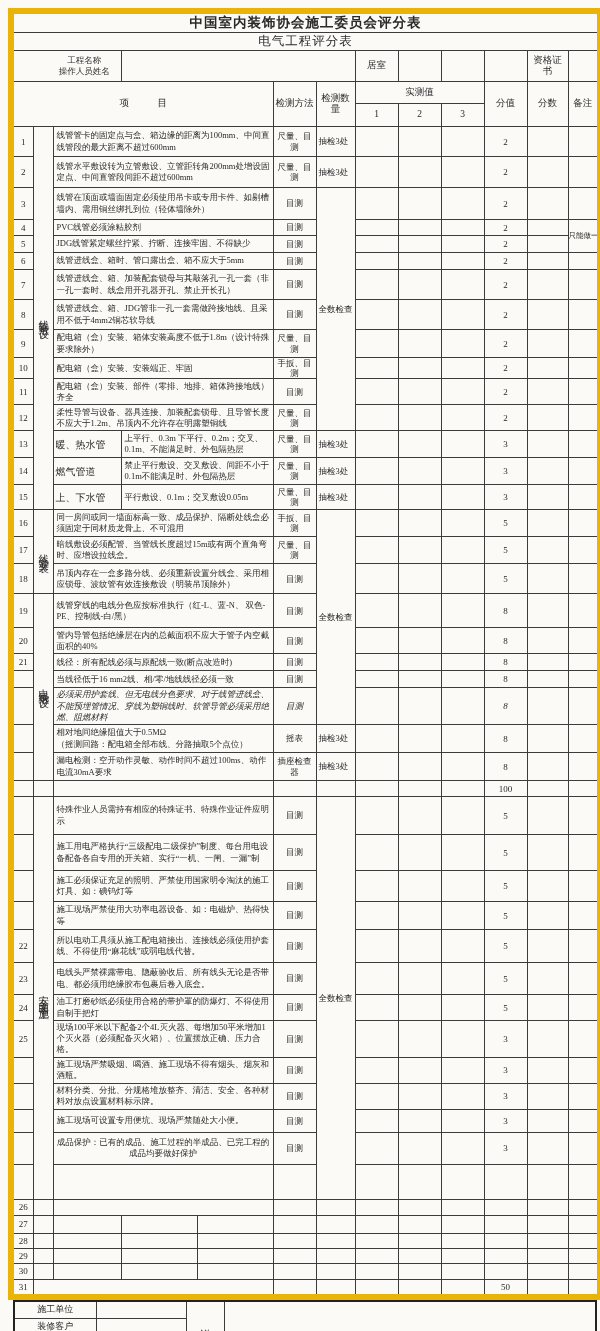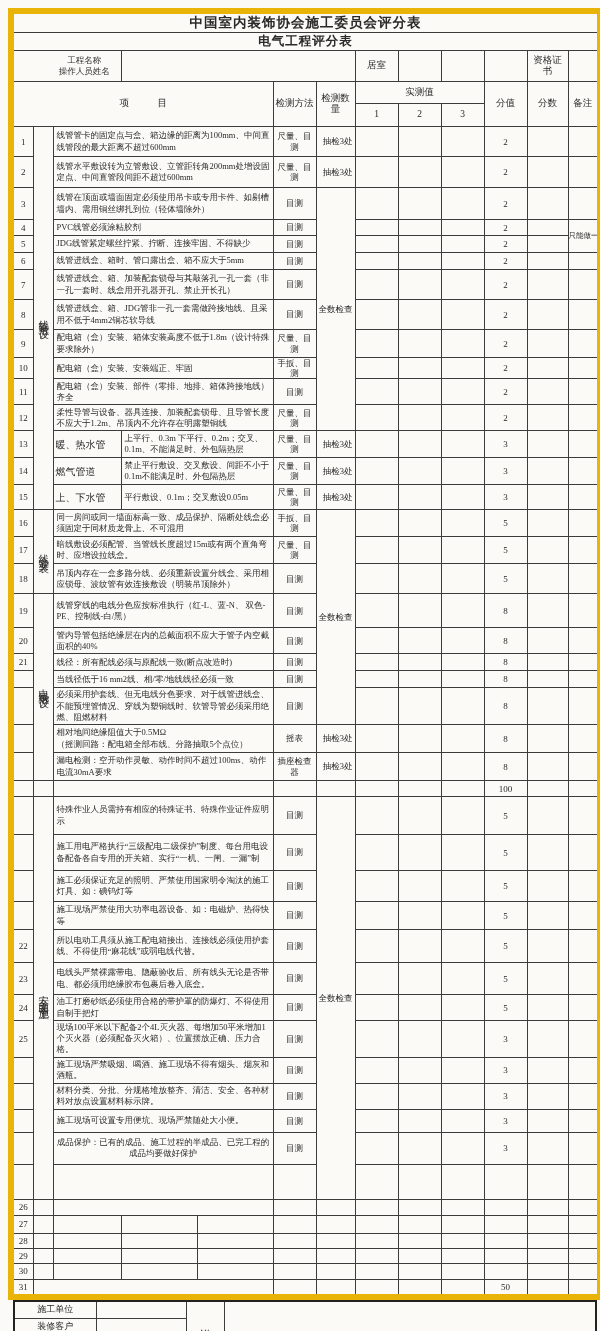--- a/index.html
+++ b/index.html
@@ -10,31 +10,31 @@
     color:#2a2a2a;
     -webkit-font-smoothing:antialiased;
   }
   .sheet{padding:8px 3px 0 8px;}
   table{border-collapse:collapse;table-layout:fixed;width:589px;}
   td,th{border:1px solid #3c3c3c;padding:0 2px;font-weight:normal;
         overflow:hidden;vertical-align:middle;}
   table.main{border:6px solid #eab308;}
   tr.titlerow td{border:1px solid #3c3c3c;text-align:center;}
   .title{font-size:13.5px;font-weight:bold;letter-spacing:1px;}
-  .subtitle{font-size:12.5px;font-weight:bold;letter-spacing:1px;}
+  .subtitle{font-size:12.5px;font-weight:normal;letter-spacing:1px;}
   .infolabel{font-size:8.5px;text-align:center;white-space:pre-line;line-height:1.35;padding-left:36px;}
   .hcell{font-size:9.5px;text-align:center;white-space:pre-line;line-height:1.2;}
   .numcell{font-size:9px;text-align:center;}
   .cat{text-align:center;}
   .vlabel{writing-mode:vertical-rl;text-orientation:upright;letter-spacing:3px;
           font-size:10.5px;margin:0 auto;display:inline-block;line-height:1;}
   .itext{font-size:8.5px;line-height:1.32;text-align:left;white-space:pre-line;padding:1px 3px;}
   .icenter{text-align:center;}
   .mcell{font-size:8.5px;text-align:center;line-height:1.2;}
-  .qcell{font-size:8.5px;text-align:right;line-height:1.2;}
+  .qcell{font-size:8.5px;text-align:left;line-height:1.2;}
   .scell{font-size:9px;text-align:center;}
   .rcell{font-size:7.5px;text-align:center;white-space:nowrap;padding:0;}
   .subl{font-size:10px;line-height:1.3;text-align:left;padding:1px 2px;}
   table.footer{border:2px solid #222;margin-left:5px;width:584px;margin-top:0;}
   .flabel{font-size:9px;text-align:center;}
   .fnote{text-align:center;}
 </style>
 </head>
 <body>
 
@@ -336,21 +336,21 @@
           <td class="numcell"></td>
           <td class="itext" colspan="3">当线径低于16 mm2线、相/零/地线线径必须一致</td>
           <td class="mcell">目测</td>
           <td></td>
           <td></td>
           <td></td>
           <td class="scell">8</td>
           <td></td>
           <td class="rcell"></td>
         </tr>
-        <tr style="height: 33px;">
+        <tr style="height: 33px; font-style: italic;">
           <td class="numcell"></td>
           <td class="itext" colspan="3">必须采用护套线、但无电线分色要求、对于线管进线盒、不能预埋管情况、穿线为塑铜线时、软管导管必须采用绝燃、阻燃材料</td>
           <td class="mcell">目测</td>
           <td></td>
           <td></td>
           <td></td>
           <td class="scell">8</td>
           <td></td>
           <td class="rcell"></td>
         </tr>

